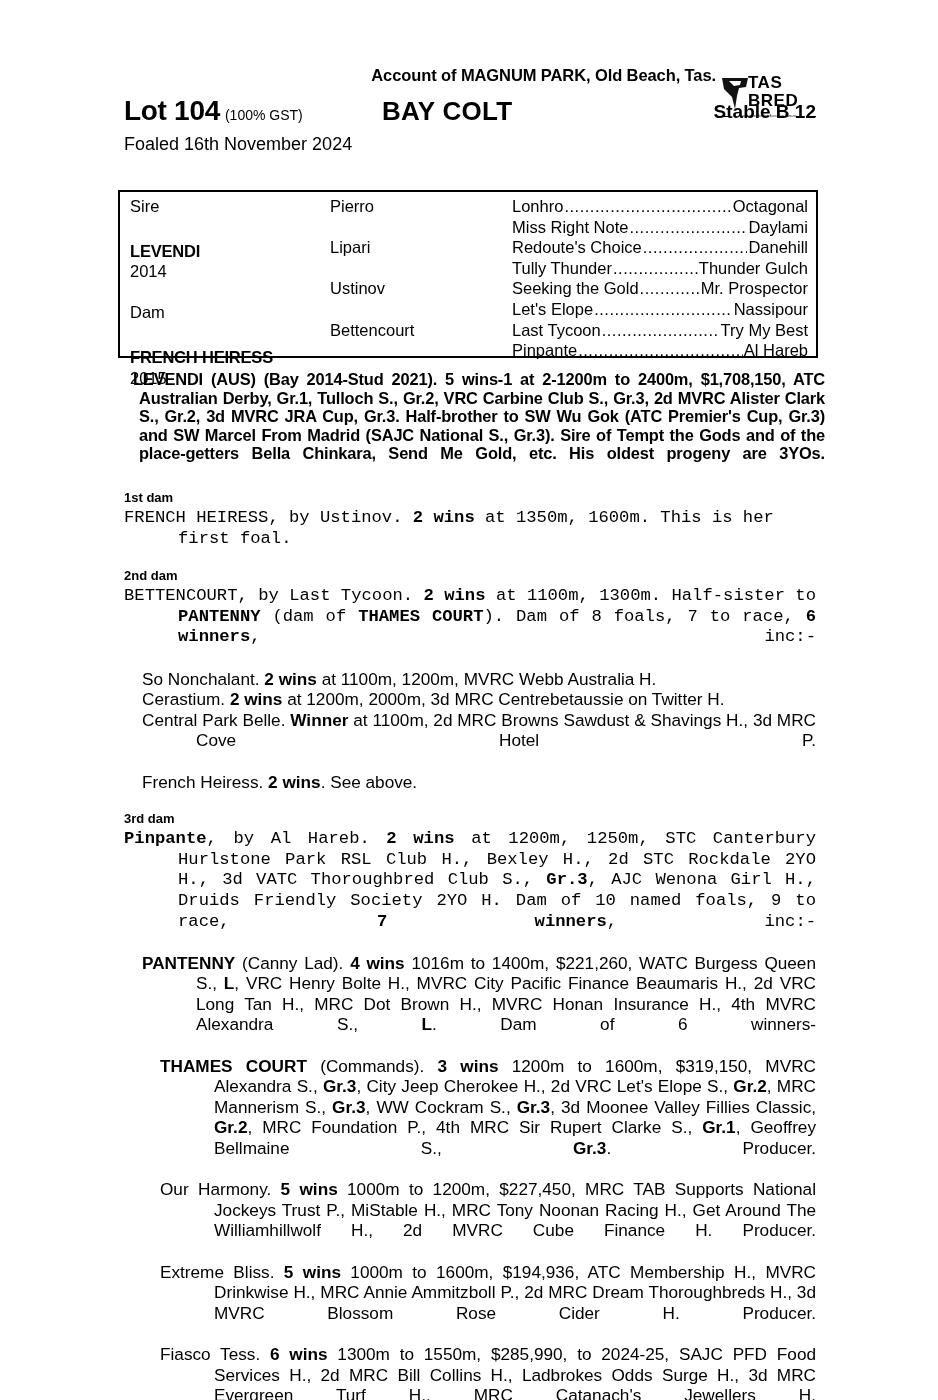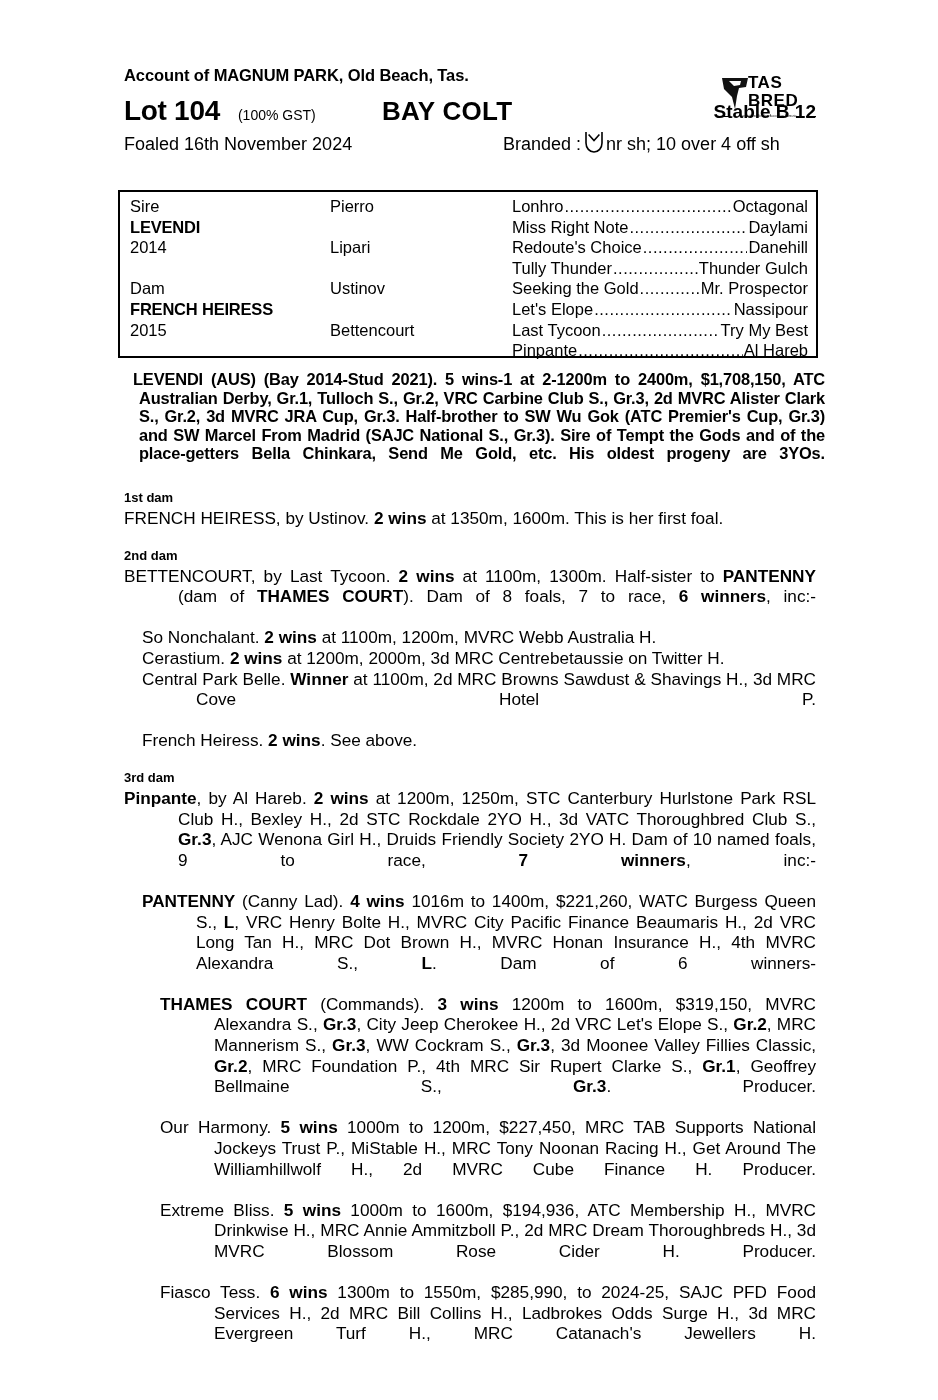--- a/index.html
+++ b/index.html
@@ -68,21 +68,21 @@
     line-height: 3px;
     letter-spacing: 0.1px;
     white-space: nowrap;
     flex: 1 1 auto;
     text-align: center;
     transform: scaleY(1.4);
     color:#111;
   }
 
   .account-line {
-    text-align: left;
+    text-align: right;
     font-weight: bold;
     font-size: 16.5px;
     letter-spacing: -0.1px;
     padding-right: 100px;
     margin: 0;
     height: 22px;
   }
   .title-row {
     position: relative;
     height: 34px;
@@ -93,21 +93,21 @@
     left: 0; top: 0;
     font-weight: bold;
     font-size: 28px;
     line-height: 30px;
     letter-spacing: -0.3px;
   }
   .gst {
     font-weight: normal;
     font-size: 14px;
     letter-spacing: 0px;
-    margin-left: 18px;
+    margin-left: 5px;
   }
   .colt {
     position: absolute;
     left: 258px; top: 0px;
     font-weight: bold;
     font-size: 26px;
     line-height: 30px;
     letter-spacing: 0.3px;
   }
   .stable {
@@ -155,21 +155,21 @@
     padding: 12px 8px 0 8px;
     box-sizing: border-box;
     font-size: 16.5px;
     line-height: 20.6px;
     border-radius: 18px;
   }
   .col-a { position:absolute; left:10px;  top:4px; width:185px; }
   .col-b { position:absolute; left:210px; top:4px; width:180px; }
   .col-c { position:absolute; left:392px; top:4px; right:8px; }
   .ped-row { height: 20.6px; white-space: nowrap; overflow: hidden; }
-  .ped-row.b { font-weight: bold; letter-spacing: -0.2px; }
+  .ped-row.b { font-weight: bold; letter-spacing: -0.2px; margin-top: 24px; }
   .gp {
     display: flex;
     align-items: baseline;
     width: 100%;
     white-space: nowrap;
   }
   .gp .n1 { flex: 0 0 auto; }
   .gp .dots {
     flex: 1 1 auto;
     overflow: hidden;
@@ -211,21 +211,21 @@
   }
   .dam-head.first { margin-top: 0; }
   .para {
     text-align: justify;
     text-justify: inter-word;
     margin: 0;
   }
   .para::after { content:""; display:inline-block; width:100%; }
   .para.nojust { text-align: left; }
   .para.nojust::after { content: none; }
-  .ind-a { padding-left: 54px; text-indent: -54px; }
+  .ind-a { padding-left: 54px; text-indent: -54px; font-family: Liberation Mono, monospace; }
   .ind-b { padding-left: 72px; text-indent: -54px; }
   .ind-c { padding-left: 90px; text-indent: -54px; }
 
   b, .b { font-weight: bold; }
 </style>
 </head>
 <body>
 
 <div class="page">
 
@@ -252,28 +252,20 @@
     <div class="title-row">
       <div class="lot">
         <span>Lot 104</span><span class="gst">(100% GST)</span>
       </div>
       <div class="colt">BAY COLT</div>
       <div class="stable">Stable B 12</div>
     </div>
 
     <div class="foaled-row">
       <div class="foaled">Foaled 16th November 2024</div>
-      <div class="branded">
-        <span>Branded :</span>
-        <svg class="brand-glyph" viewBox="0 0 20 22" xmlns="http://www.w3.org/2000/svg">
-          <path d="M2,1 L2,12 C2,17 5.5,21 10,21 C14.5,21 18,17 18,12 L18,1" fill="none" stroke="#000" stroke-width="1.6"></path>
-          <path d="M4.6,3.5 L10,9.5 L15.4,3.5" fill="none" stroke="#000" stroke-width="1.6"></path>
-        </svg>
-        <span>nr sh; 10 over 4 off sh</span>
-      </div>
     </div>
   </div>
 
   <div class="ped">
     <div class="ped-inner">
       <div class="col-a">
         <div class="ped-row">Sire</div>
         <div class="ped-row b">LEVENDI</div>
         <div class="ped-row">2014</div>
         <div class="ped-row">&nbsp;</div>

